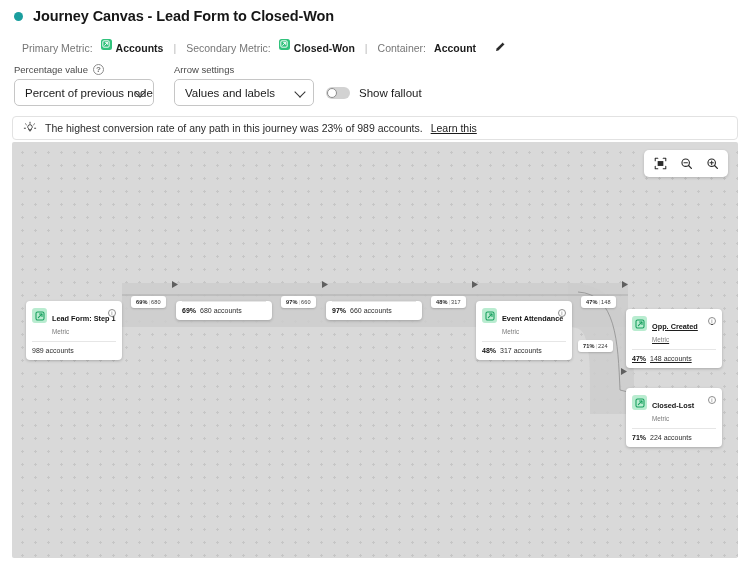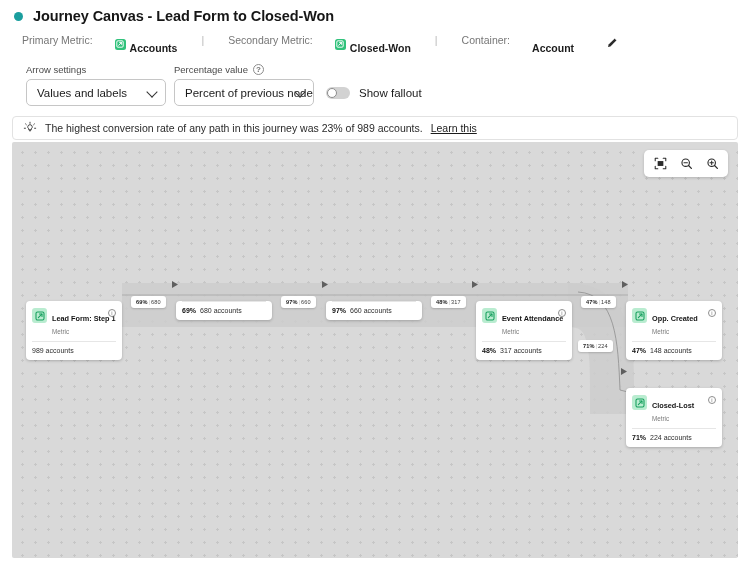--- a/index.html
+++ b/index.html
@@ -12,21 +12,21 @@
     overflow:hidden;
     position:relative;
   }
 
   
   .titlebar { display:flex; align-items:center; gap:10px; padding:8px 14px 6px 14px; }
   .status-dot { width:9px; height:9px; border-radius:50%; background:#1a9e9e; flex:0 0 auto; }
   .page-title { font-size:14.5px; font-weight:700; letter-spacing:-.1px; color:#161616; }
 
   
-  .metarow { display:flex; align-items:flex-start; gap:22px; padding:4px 14px 2px 22px; font-size:10.5px; color:#6b6b6b; }
+  .metarow { display:flex; align-items:flex-end; gap:8px; padding:4px 14px 2px 22px; font-size:10.5px; color:#6b6b6b; }
   .meta-label { color:#767676; }
   .meta-val { color:#1b1b1b; font-weight:700;margin-top:8px; }
   .meta-sep { color:#b9b9b9; margin:0 2px; }
   .metric-chip { display:inline-flex; align-items:center; gap:4px; }
   .mic { width:11px; height:11px; border-radius:2.5px; background:#31c27c; display:inline-flex; align-items:center; justify-content:center; flex:0 0 auto; }
   .mic svg { display:block; }
   .edit-pencil { margin-left:8px; width:16px; height:16px; display:inline-flex; align-items:center; justify-content:center; cursor:pointer; }
 
   
   .controls { display:flex; align-items:flex-end; gap:8px; padding:8px 14px 0 14px; }
@@ -136,37 +136,37 @@
   <span class="meta-val">Account</span>
   <span class="edit-pencil">
     <svg width="13" height="13" viewBox="0 0 16 16">
         <path d="M2.5 13.5 L3.2 10.6 L10.8 3 L13 5.2 L5.4 12.8 Z" fill="#2b2b2b"></path>
         <path d="M10.8 3 L13 5.2" stroke="#fff" stroke-width="0.7"></path>
       </svg>
   </span>
 </div>
 
 <div class="controls">
-  <div class="ctl" style="margin-left:12px">
-    <div class="ctl-label">
-      <span>Arrow settings</span>
-    </div>
-    <div class="select w2">
-      <span>Values and labels</span>
-      <span class="caret"></span>
-    </div>
-  </div>
-
   <div class="ctl">
     <div class="ctl-label">
       <span>Percentage value</span>
       <span class="help-icon">?</span>
     </div>
     <div class="select w1">
       <span>Percent of previous node</span>
+      <span class="caret"></span>
+    </div>
+  </div>
+
+  <div class="ctl" style="margin-left:12px">
+    <div class="ctl-label">
+      <span>Arrow settings</span>
+    </div>
+    <div class="select w2">
+      <span>Values and labels</span>
       <span class="caret"></span>
     </div>
   </div>
 
   <div class="toggle-wrap">
     <div class="toggle">
       <span class="knob"></span>
     </div>
     <span class="toggle-text">Show fallout</span>
   </div>
@@ -270,21 +270,21 @@
           </span>
           <span class="node-txt"><span class="node-title">Event Attendance</span><div class="node-sub">Metric</div></span>
           <span class="node-info">i</span>
         </div>
         <div class="node-div"></div>
         <div class="node-bot">
           <span class="node-pct">48%</span>
           <span>317 accounts</span>
         </div>
       </div>
-      <div class="node" style="left: 614px; top: 139px;">
+      <div class="node" style="left: 614px; top: 147px; text-decoration: underline;">
         <div class="node-top">
           <span class="node-icon">
             <svg width="10" height="10" viewBox="0 0 12 12">
               <rect x="1.2" y="1.2" width="9.6" height="9.6" rx="1.8" fill="none" stroke="#17a05e" stroke-width="1.3"></rect>
               <path d="M4 8 L8.2 3.8" stroke="#17a05e" stroke-width="1.3" stroke-linecap="round"></path>
               <path d="M8.4 6.6 V3.6 H5.4" fill="none" stroke="#17a05e" stroke-width="1.3" stroke-linecap="round" stroke-linejoin="round"></path>
             </svg>
           </span>
           <span class="node-txt"><span class="node-title">Opp. Created</span><div class="node-sub">Metric</div></span>
           <span class="node-info">i</span>

